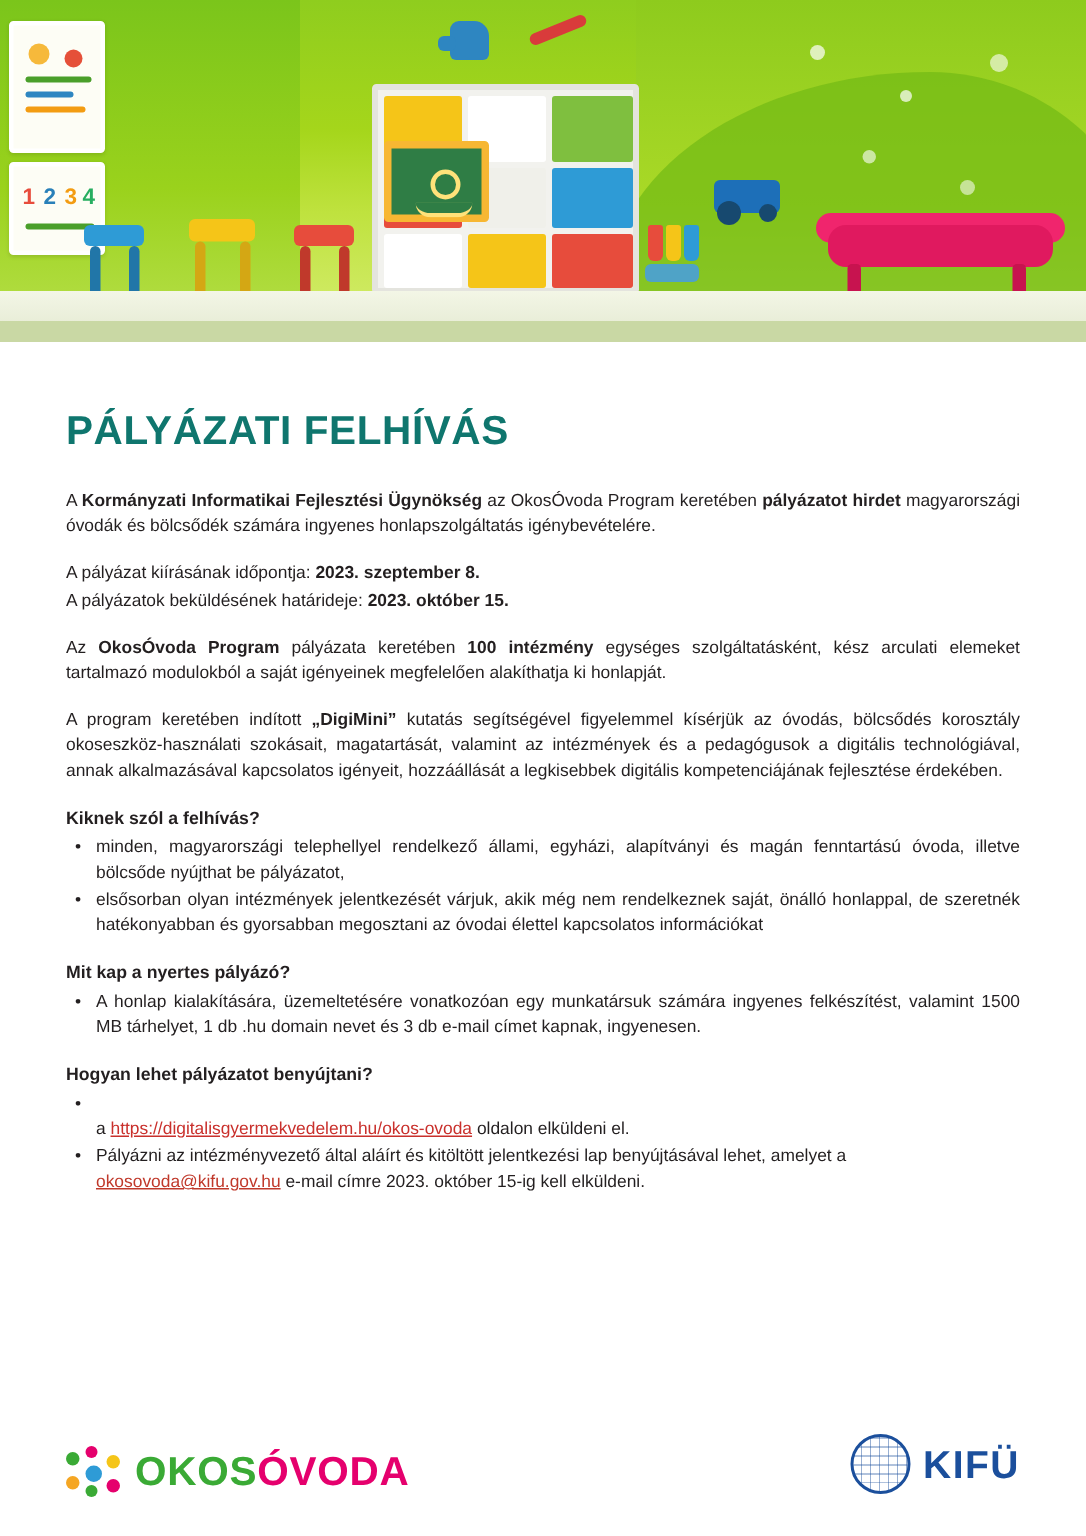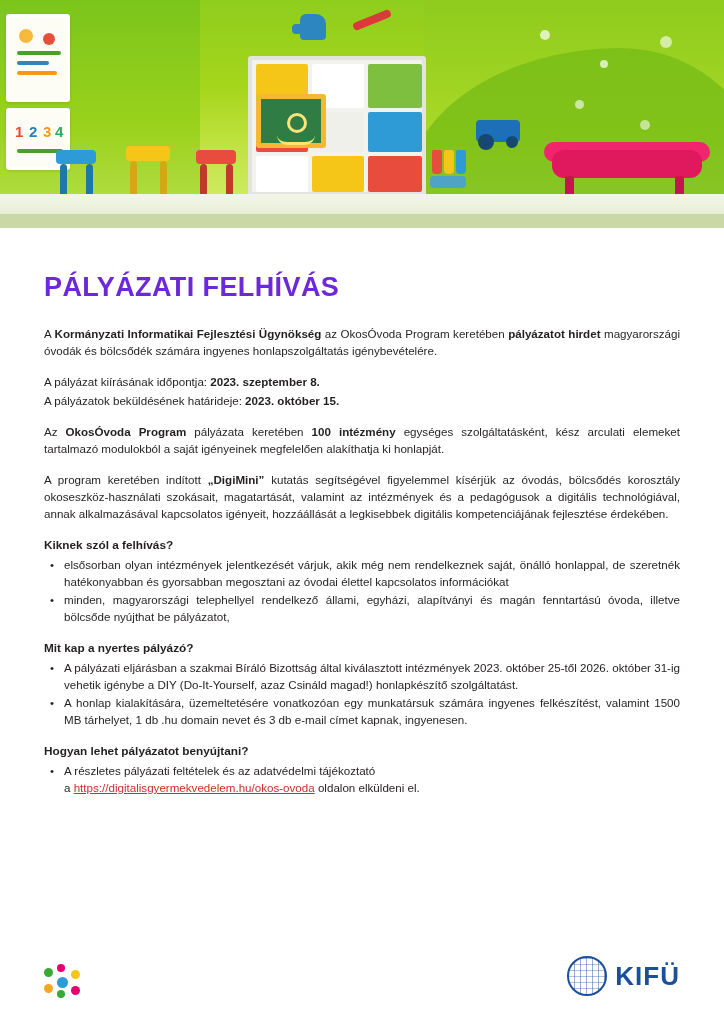--- a/index.html
+++ b/index.html
@@ -97,21 +97,21 @@
   .hero .tractor:before{content:'';position:absolute;left:2px;bottom:-8px;width:16px;height:16px;border-radius:50%;background:#17496f;}
   .hero .tractor:after{content:'';position:absolute;right:2px;bottom:-6px;width:12px;height:12px;border-radius:50%;background:#17496f;}
   .hero .dot { position:absolute; border-radius:50%; }
   .hero .teles { position:absolute; left:352px; top:16px; width:40px; height:8px; background:#d93b3b; border-radius:4px; transform: rotate(-22deg);}
   .hero .cupRow { position:absolute; left:432px; top:150px; width:40px; height:24px;}
   .hero .cup { position:absolute; width:10px; height:24px; border-radius:2px 2px 4px 4px;}
 
   
   .doc { padding: 16px 44px 0 44px; }
   h1.title {
-    color: #6d28d9;
+    color: #0f766e;
     font-size: 27px;
     font-weight: bold;
     letter-spacing: .4px;
     margin: 28px 0 22px 0;
   }
   p.para {
     font-size: 11.6px;
     line-height: 17px;
     margin: 0 0 14px 0;
     text-align: justify;
@@ -277,51 +277,55 @@
   <p class="para">
     <span>Az </span><span class="b">OkosÓvoda Program</span><span> pályázata keretében </span><span class="b">100 intézmény</span><span> egységes szolgáltatásként, kész arculati elemeket tartalmazó modulokból a saját igényeinek megfelelően alakíthatja ki honlapját.</span>
   </p>
 
   <p class="para">
     <span>A program keretében indított </span><span class="b">„DigiMini”</span><span> kutatás segítségével figyelemmel kísérjük az óvodás, bölcsődés korosztály okoseszköz-használati szokásait, magatartását, valamint az intézmények és a pedagógusok a digitális technológiával, annak alkalmazásával kapcsolatos igényeit, hozzáállását a legkisebbek digitális kompetenciájának fejlesztése érdekében.</span>
   </p>
 
   <h2 class="sub">Kiknek szól a felhívás?</h2>
   <ul class="list">
+    <li>minden, magyarországi telephellyel rendelkező állami, egyházi, alapítványi és magán fenntartású óvoda, illetve bölcsőde nyújthat be pályázatot,</li>
     <li>elsősorban olyan intézmények jelentkezését várjuk, akik még nem rendelkeznek saját, önálló honlappal, de szeretnék hatékonyabban és gyorsabban megosztani az óvodai élettel kapcsolatos információkat</li>
-    <li>minden, magyarországi telephellyel rendelkező állami, egyházi, alapítványi és magán fenntartású óvoda, illetve bölcsőde nyújthat be pályázatot,</li>
   </ul>
 
   <h2 class="sub">Mit kap a nyertes pályázó?</h2>
   <ul class="list">
-    <li>A pályázati eljárásban a szakmai Bíráló Bizottság által kiválasztott intézmények 2023. október 25-től 2026. október 31-ig vehetik igénybe a DIY (Do-It-Yourself, azaz Csináld magad!) honlapkészítő szolgáltatást.</li>
     <li>A honlap kialakítására, üzemeltetésére vonatkozóan egy munkatársuk számára ingyenes felkészítést, valamint 1500 MB tárhelyet, 1 db .hu domain nevet és 3 db e-mail címet kapnak, ingyenesen.</li>
   </ul>
 
   <h2 class="sub">Hogyan lehet pályázatot benyújtani?</h2>
   <ul class="list">
     <li>
-      <span>A részletes pályázati feltételek és az adatvédelmi tájékoztató</span><br>
+      <br>
       <span>a </span><a class="link" href="#">https://digitalisgyermekvedelem.hu/okos-ovoda</a><span> oldalon elküldeni el.</span>
+    </li>
+    <li>
+      <span>Pályázni az intézményvezető által aláírt és kitöltött jelentkezési lap benyújtásával lehet, amelyet a </span><br>
+      <a class="link alt" href="#">okosovoda@kifu.gov.hu</a><span> e-mail címre 2023. október 15-ig kell elküldeni.</span>
     </li>
   </ul>
 </div>
 
 <div class="footer">
 
   <div class="logo-okos">
     <span class="okos-mark">
       <i style="left:0;  top:4px;  width:9px;  height:9px;  background:#3aaa35;"></i>
       <i style="left:0;  top:20px; width:9px;  height:9px;  background:#f5a623;"></i>
       <i style="left:13px;top:0;   width:8px;  height:8px;  background:#e5006d;"></i>
       <i style="left:13px;top:13px;width:11px; height:11px; background:#2e9bd6;"></i>
       <i style="left:13px;top:26px;width:8px;  height:8px;  background:#3aaa35;"></i>
       <i style="left:27px;top:6px; width:9px;  height:9px;  background:#f5c518;"></i>
       <i style="left:27px;top:22px;width:9px;  height:9px;  background:#e5006d;"></i>
     </span>
+    <span class="okos-text"><span>OKOS</span><span class="pink">ÓVODA</span></span>
   </div>
 
 
   <div class="logo-kifu">
     <span class="kifu-globe"></span>
     <span class="kifu-text">KIFÜ</span>
   </div>
 </div>
 
 </body></html>

